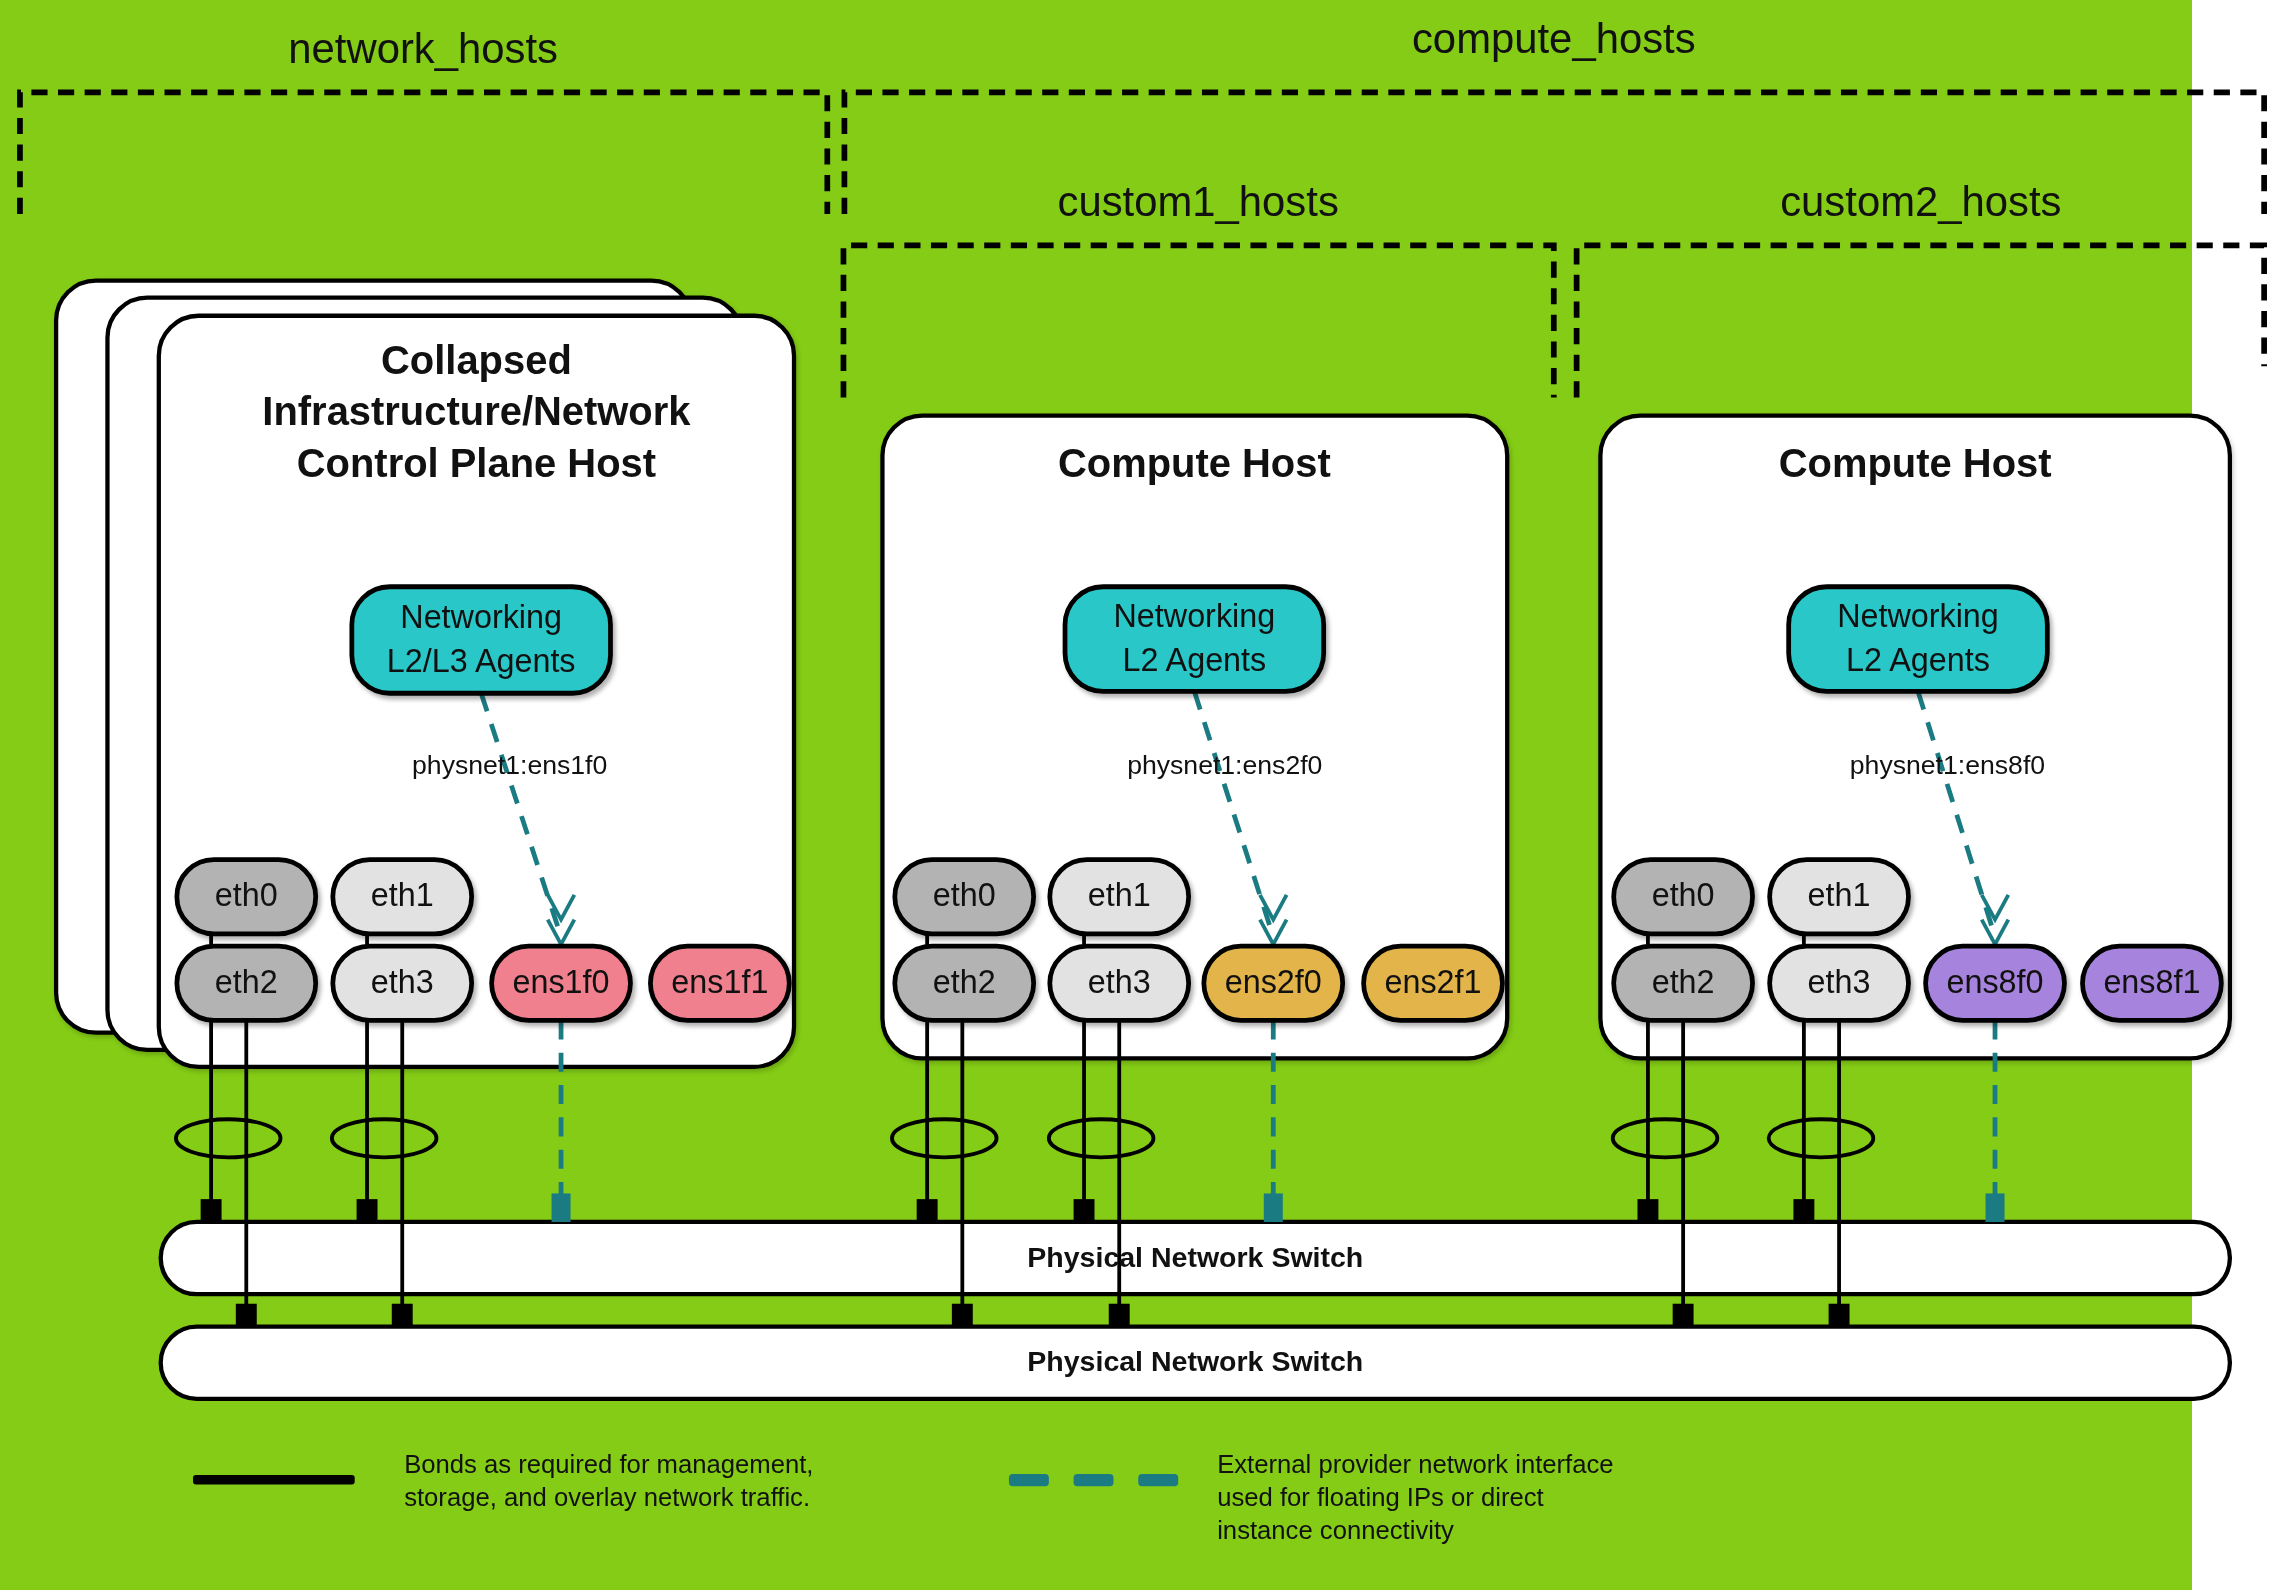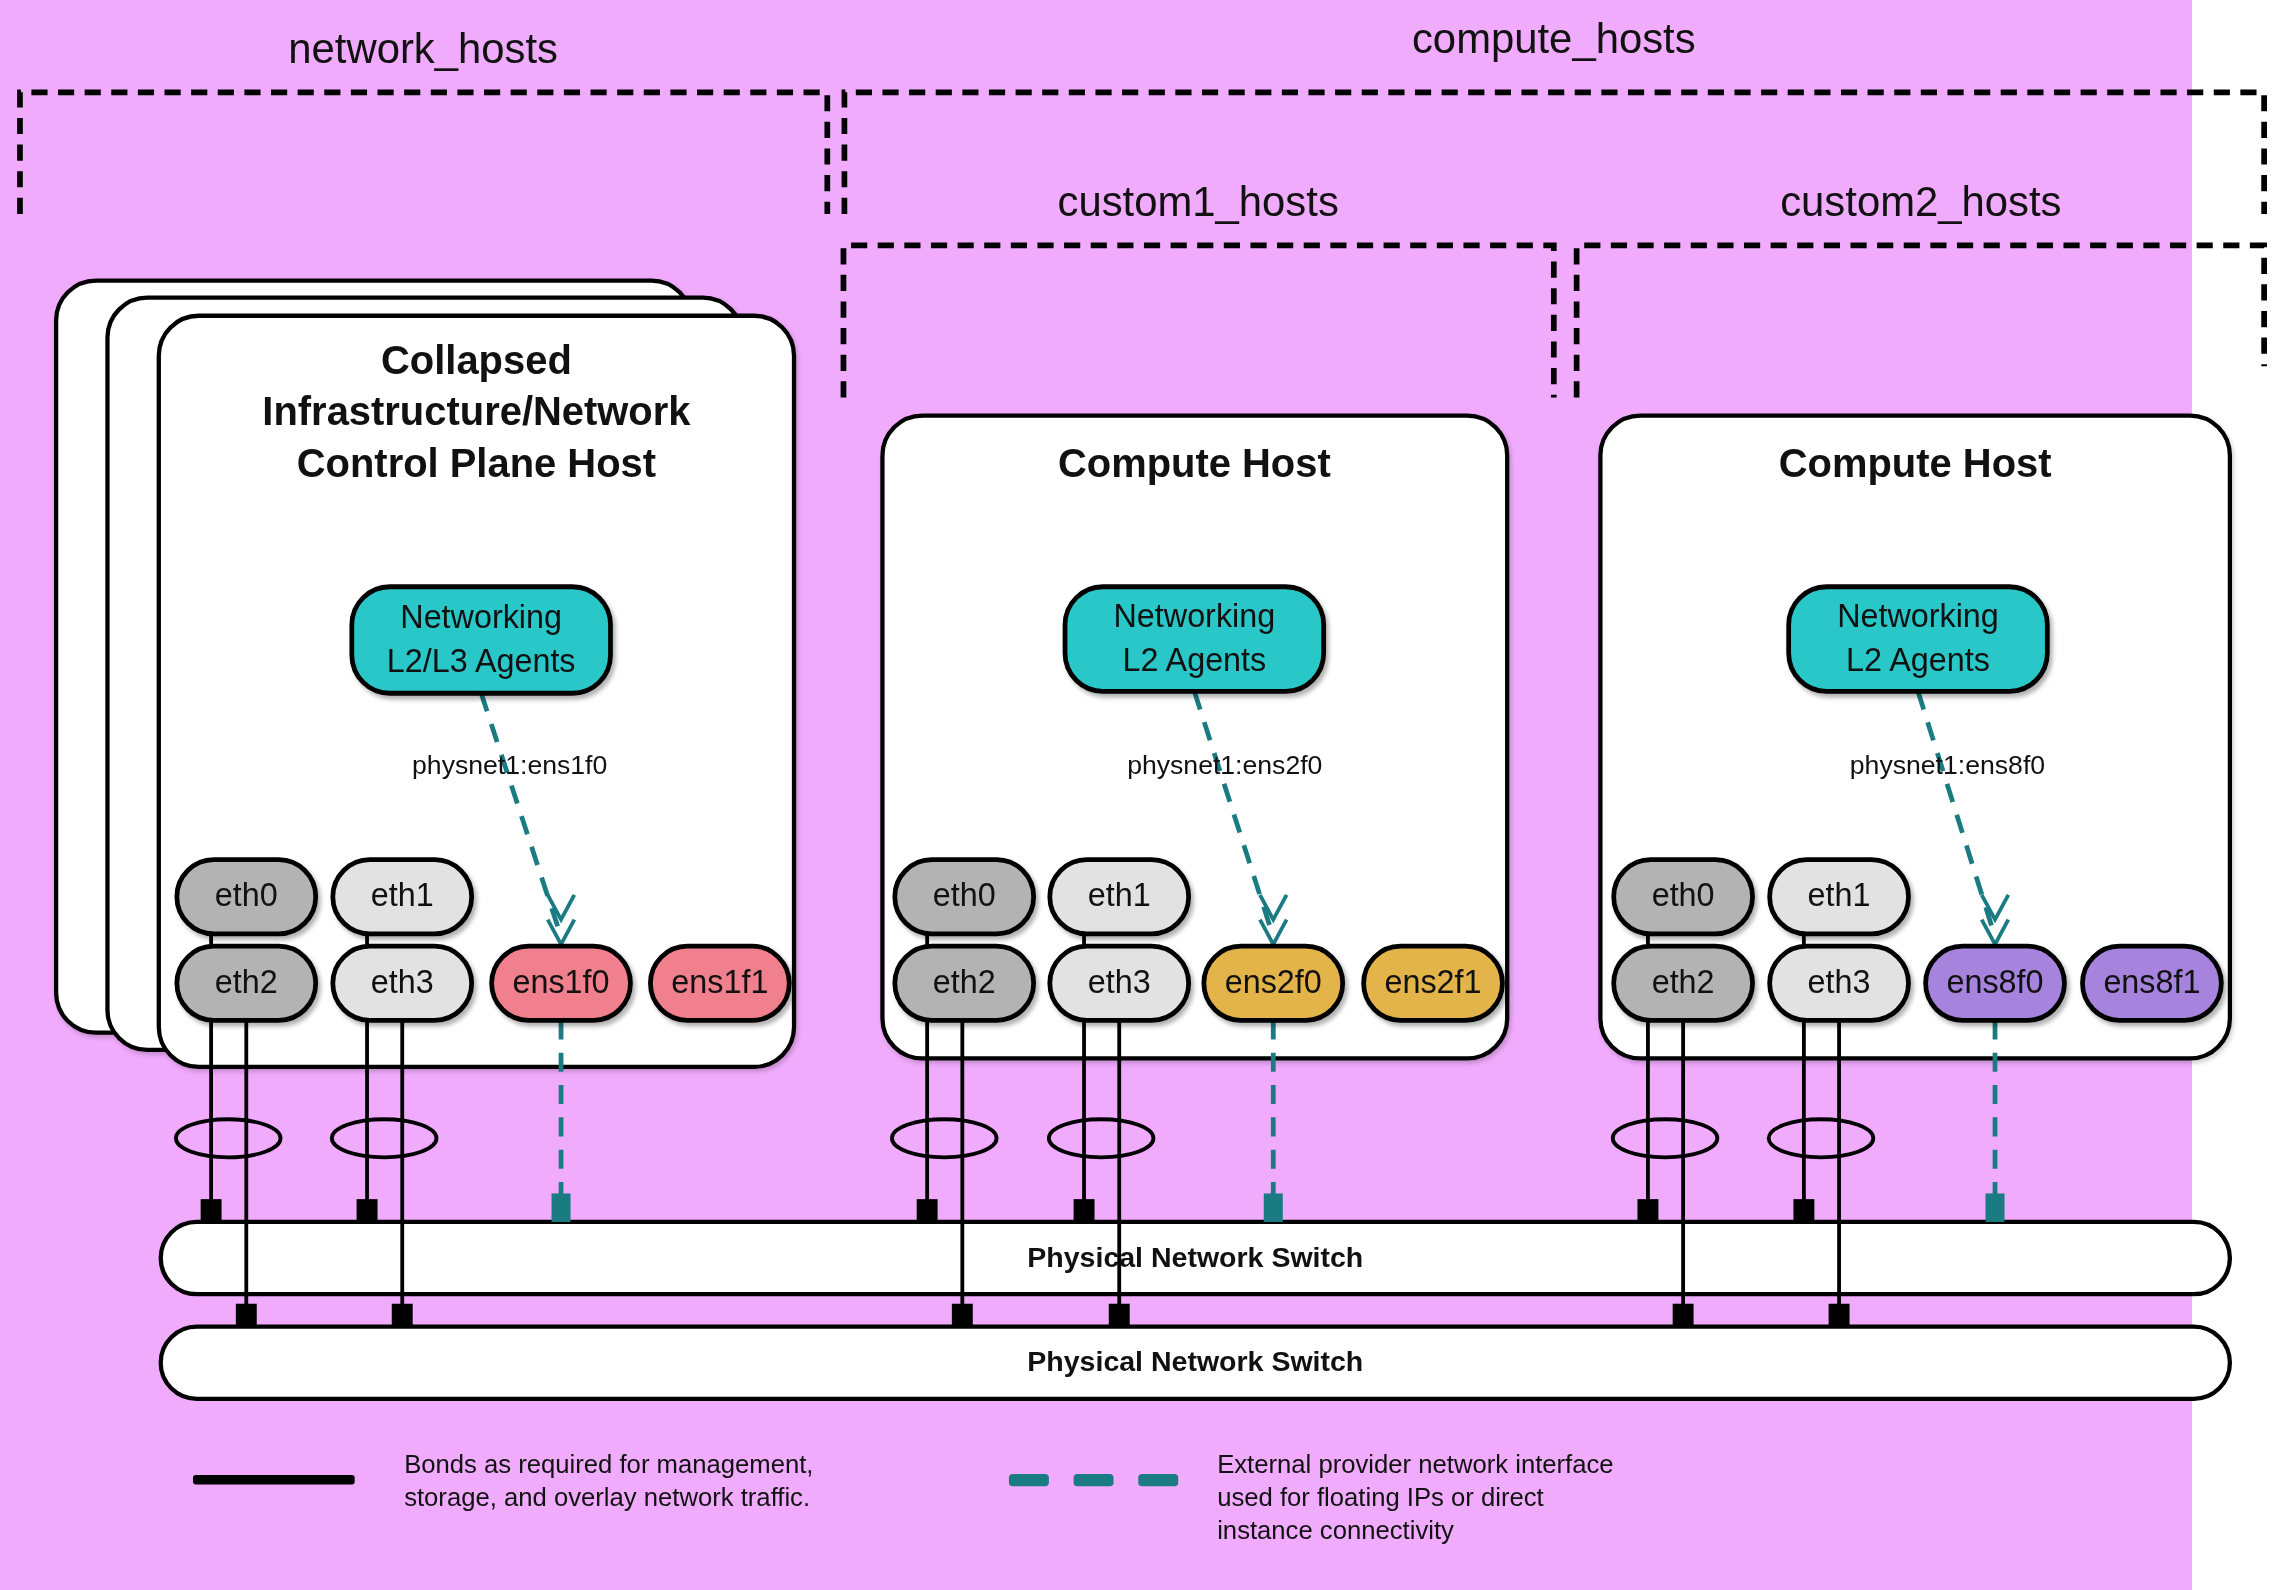--- a/index.html
+++ b/index.html
@@ -1,16 +1,16 @@
 <!DOCTYPE html>
 <html style="font-size:15px"><head>
 <meta charset="utf-8">
 <style>
   html,body{margin:0;padding:0;background:#ffffff;}
-  .stage{position:relative;width:2192px;height:1590px;background:#f0abfc;}
+  .stage{position:relative;width:2192px;height:1590px;background:#84cc16;}
   svg{display:block;}
   text{font-family:"Liberation Sans",sans-serif;fill:#111111;}
   .group-label{font-size:44px;}
   .host-title{font-size:42px;font-weight:bold;}
   .agent-label{font-size:34px;}
   .nic-label{font-size:34px;}
   .physnet{font-size:28px;}
   .switch-label{font-size:30px;font-weight:bold;}
   .legend-text{font-size:27px;}
   .mid{text-anchor:middle;dominant-baseline:middle;}

